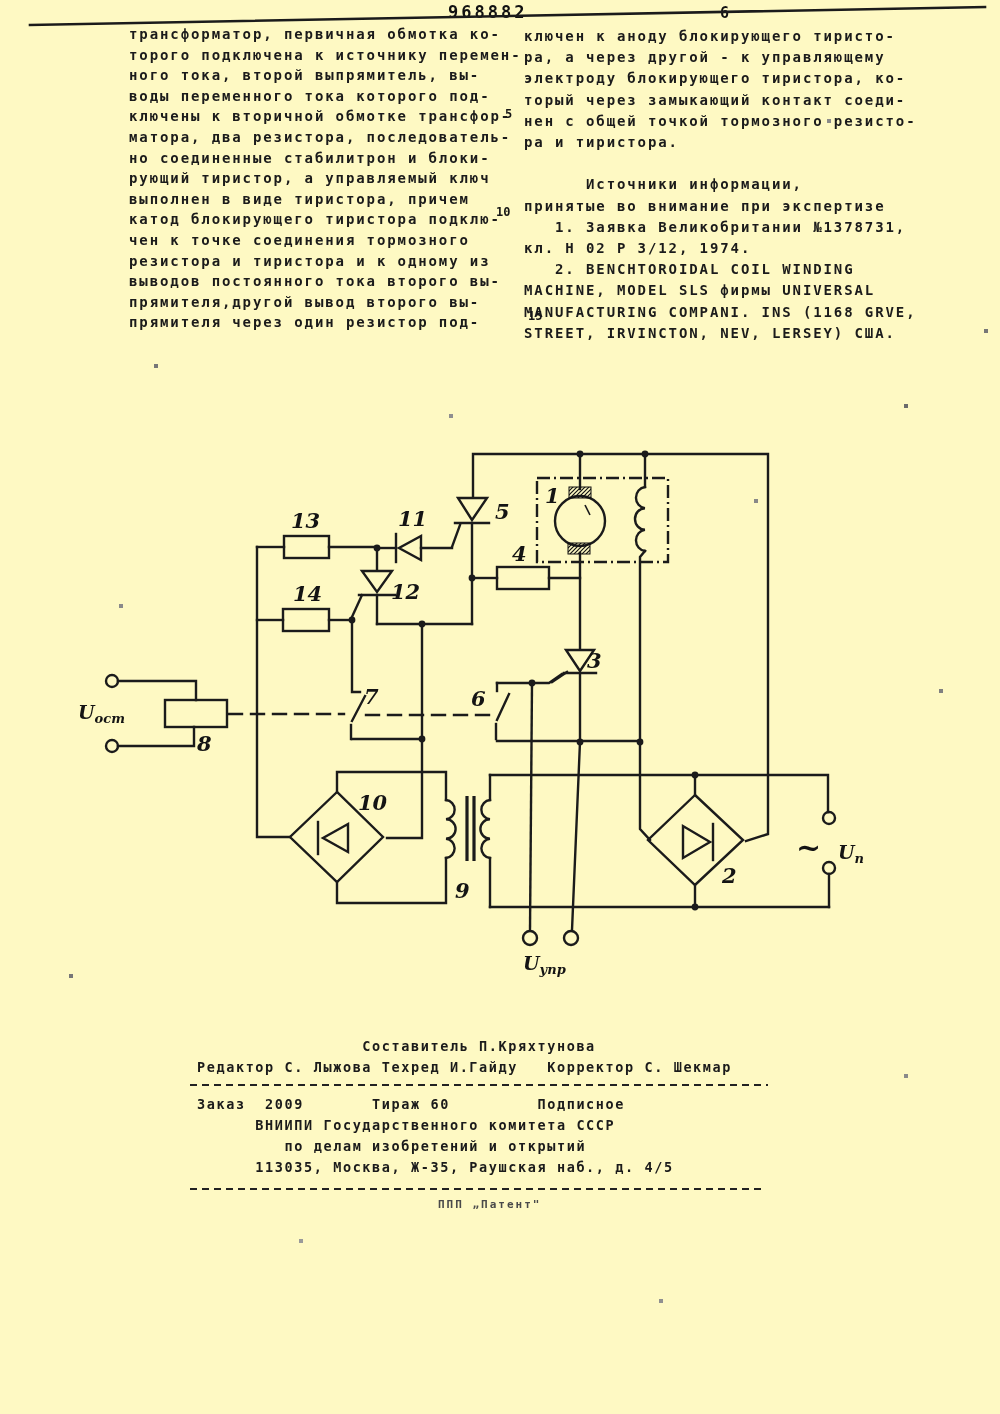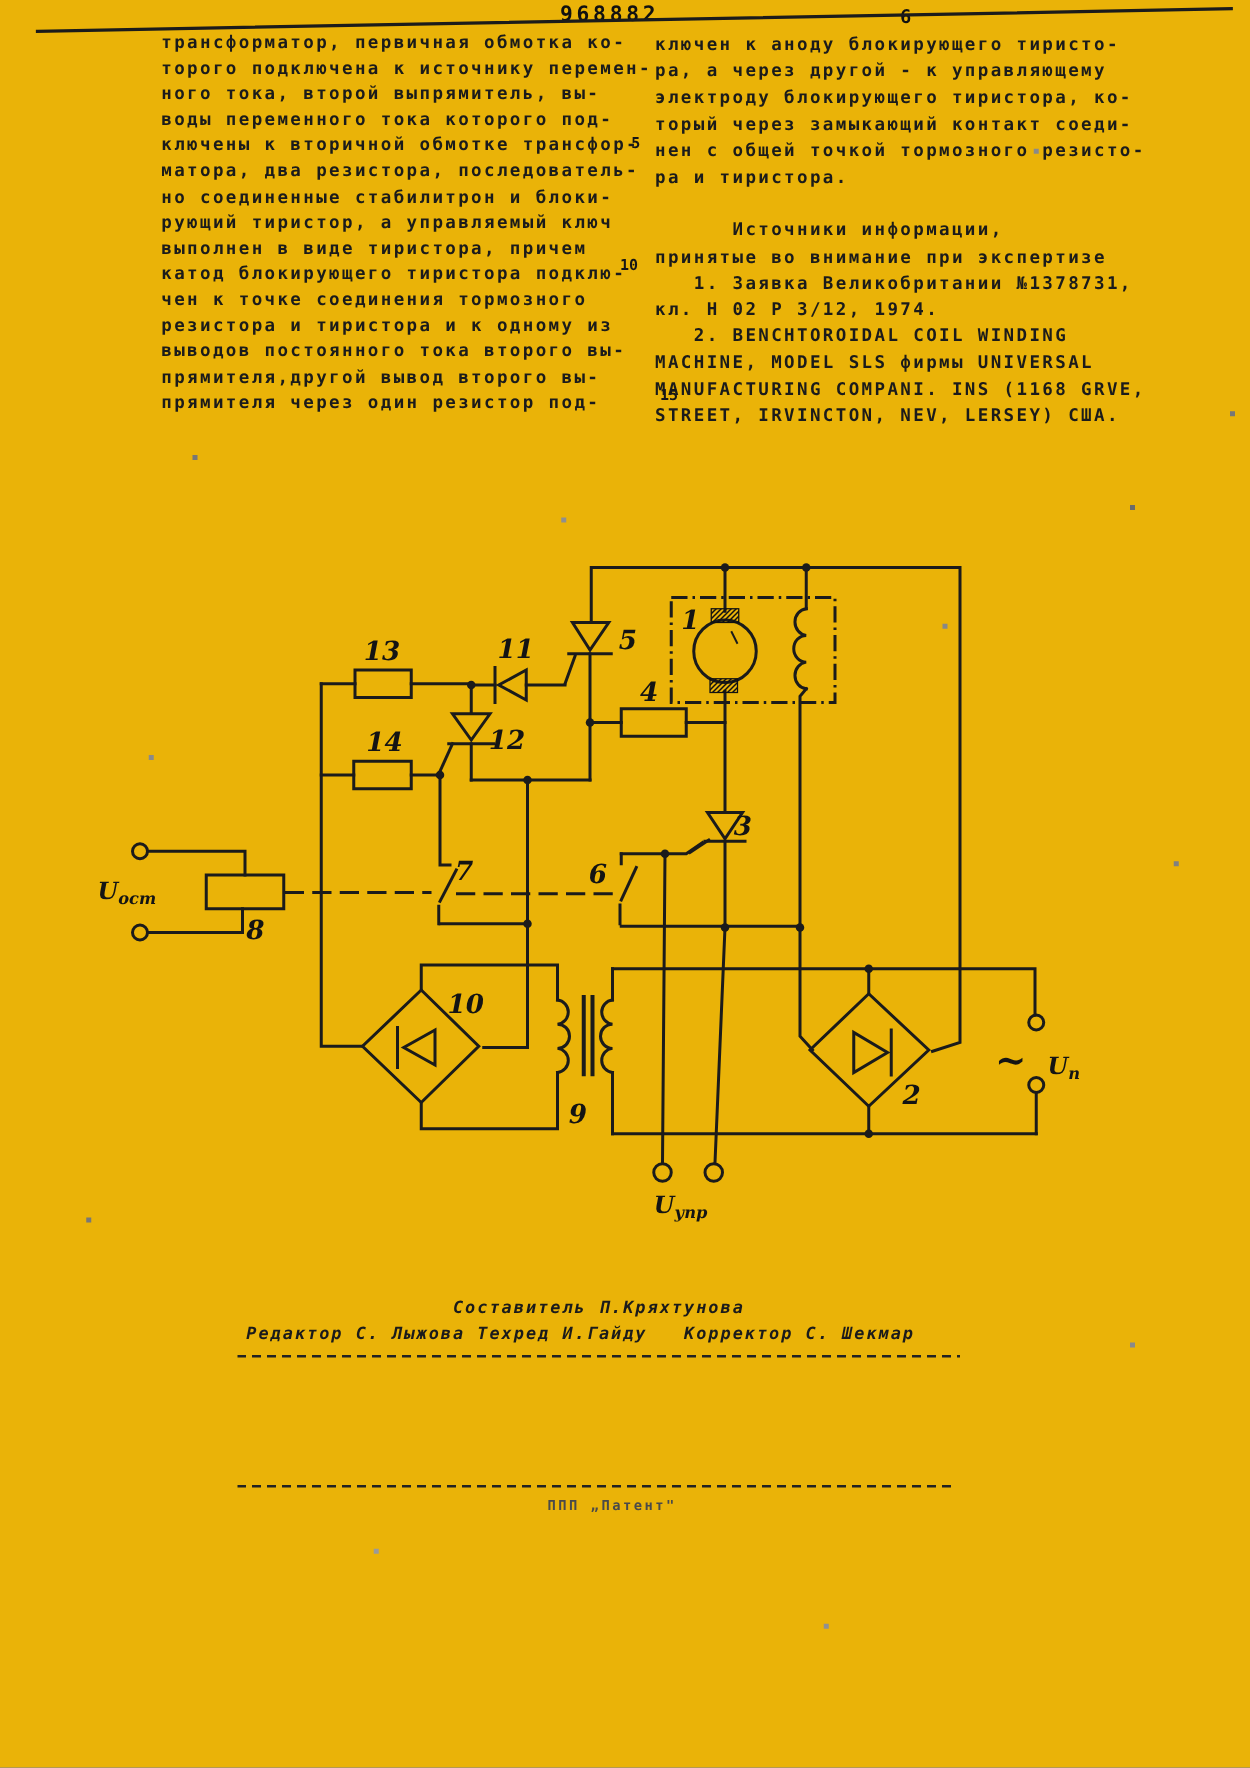--- a/index.html
+++ b/index.html
@@ -1,18 +1,18 @@
 <!DOCTYPE html>
 <html><head>
 <meta charset="utf-8">
 <style>
   html,body{margin:0;padding:0;background:#888;}
   #page{
     position:relative;width:1000px;height:1414px;margin:0 auto;
-    background:#eab308;overflow:hidden;
+    background:#fef9c3;overflow:hidden;
     font-family:"DejaVu Sans Mono","Liberation Mono",monospace;
     color:#161616;
   }
   .typed{
     position:absolute;white-space:pre;font-weight:bold;
     font-size:14px;letter-spacing:1.9px;color:#1b1b1b;
   }
   .col{line-height:20.6px;}
   .col-right{line-height:21.2px;}
   .gutter-num{position:absolute;font-size:12px;font-weight:bold;letter-spacing:0;}
@@ -249,23 +249,27 @@
       <text x="523" y="970">
         <tspan>U</tspan><tspan dy="4" font-size="13">упр</tspan>
       </text>
       <text x="796" y="858" font-size="30" font-style="normal">~</text>
       <text x="838" y="859">
         <tspan>U</tspan><tspan dy="4" font-size="13">п</tspan>
       </text>
     </g>
   </svg>
 
-  <div class="typed footer-block" style="left:197px;top:1036px;font-style:italic;">                 Составитель П.Кряхтунова
+  <div class="typed footer-block" style="left:197px;top:1036px;">                 Составитель П.Кряхтунова
 Редактор С. Лыжова Техред И.Гайду   Корректор С. Шекмар</div>
 
   <div class="dashed-rule" style="left:190px;top:1084px;width:578px;"></div>
 
+  <div class="typed footer-block" style="left:197px;top:1094px;">Заказ  2009       Тираж 60         Подписное
+      ВНИИПИ Государственного комитета СССР
+         по делам изобретений и открытий
+      113035, Москва, Ж-35, Раушская наб., д. 4/5</div>
 
   <div class="dashed-rule" style="left:190px;top:1188px;width:572px;"></div>
 
   <div class="print-line" style="left:438px;top:1198px;">ППП „Патент"</div>
 
 </div>
 
 </body></html>

